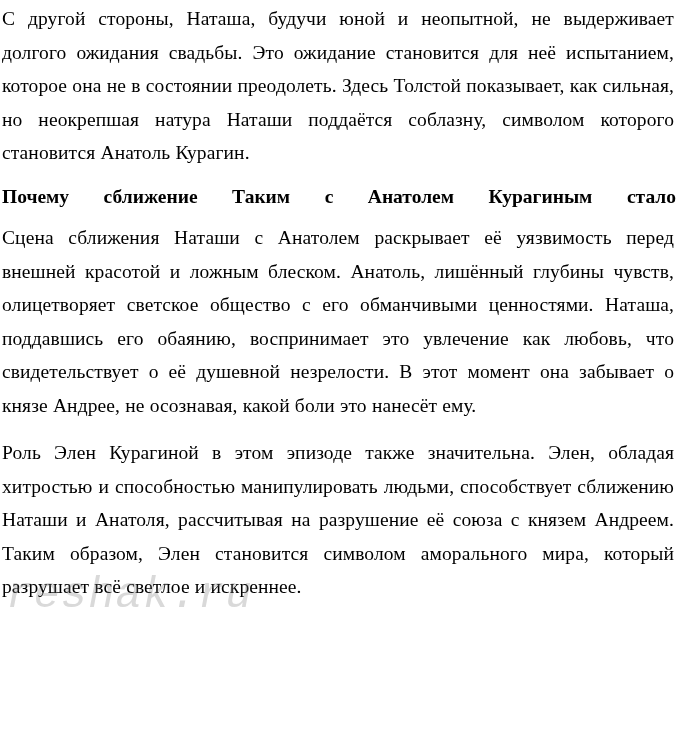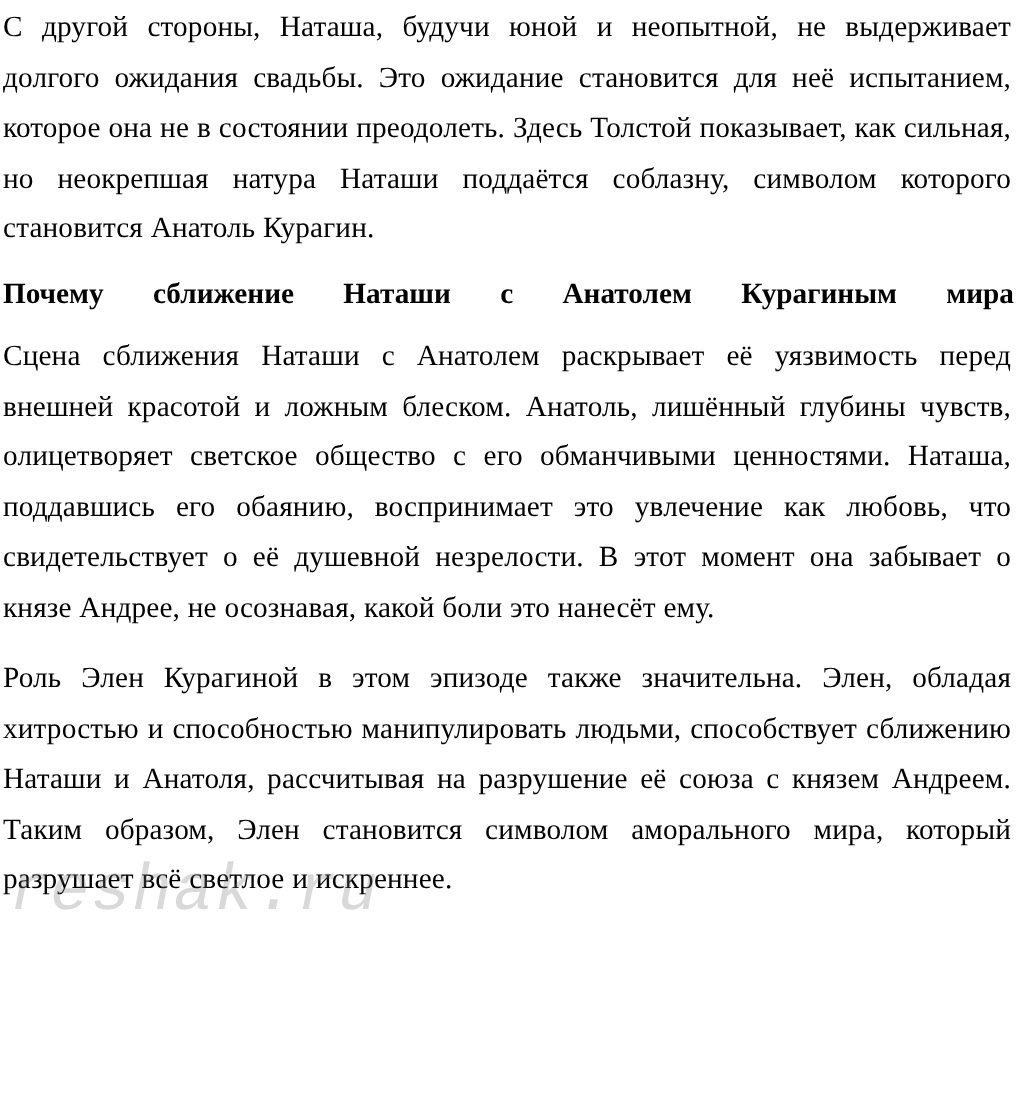--- a/index.html
+++ b/index.html
@@ -66,21 +66,21 @@
   }
 </style>
 </head>
 <body>
 
 <div class="page">
 
   <p class="para first">С другой стороны, Наташа, будучи юной и неопытной, не выдерживает долгого ожидания свадьбы. Это ожидание становится для неё испытанием, которое она не в состоянии преодолеть. Здесь Толстой показывает, как сильная, но неокрепшая натура Наташи поддаётся соблазну, символом которого становится Анатоль Курагин.</p>
 
   <h2 class="heading">
-    <span class="line1">Почему сближение Наташи с Анатолем Курагиным мира</span>
+    <span class="line1">Почему сближение Таким с Анатолем Курагиным стало</span>
   </h2>
 
   <p class="para">Сцена сближения Наташи с Анатолем раскрывает её уязвимость перед внешней красотой и ложным блеском. Анатоль, лишённый глубины чувств, олицетворяет светское общество с его обманчивыми ценностями. Наташа, поддавшись его обаянию, воспринимает это увлечение как любовь, что свидетельствует о её душевной незрелости. В этот момент она забывает о князе Андрее, не осознавая, какой боли это нанесёт ему.</p>
 
   <div class="spacer-small"></div>
 
   <p class="para">Роль Элен Курагиной в этом эпизоде также значительна. Элен, обладая хитростью и способностью манипулировать людьми, способствует сближению Наташи и Анатоля, рассчитывая на разрушение её союза с князем Андреем. Таким образом, Элен становится символом аморального мира, который разрушает всё светлое и искреннее.</p>
 
   <div class="watermark">reshak.ru</div>
 </div>

